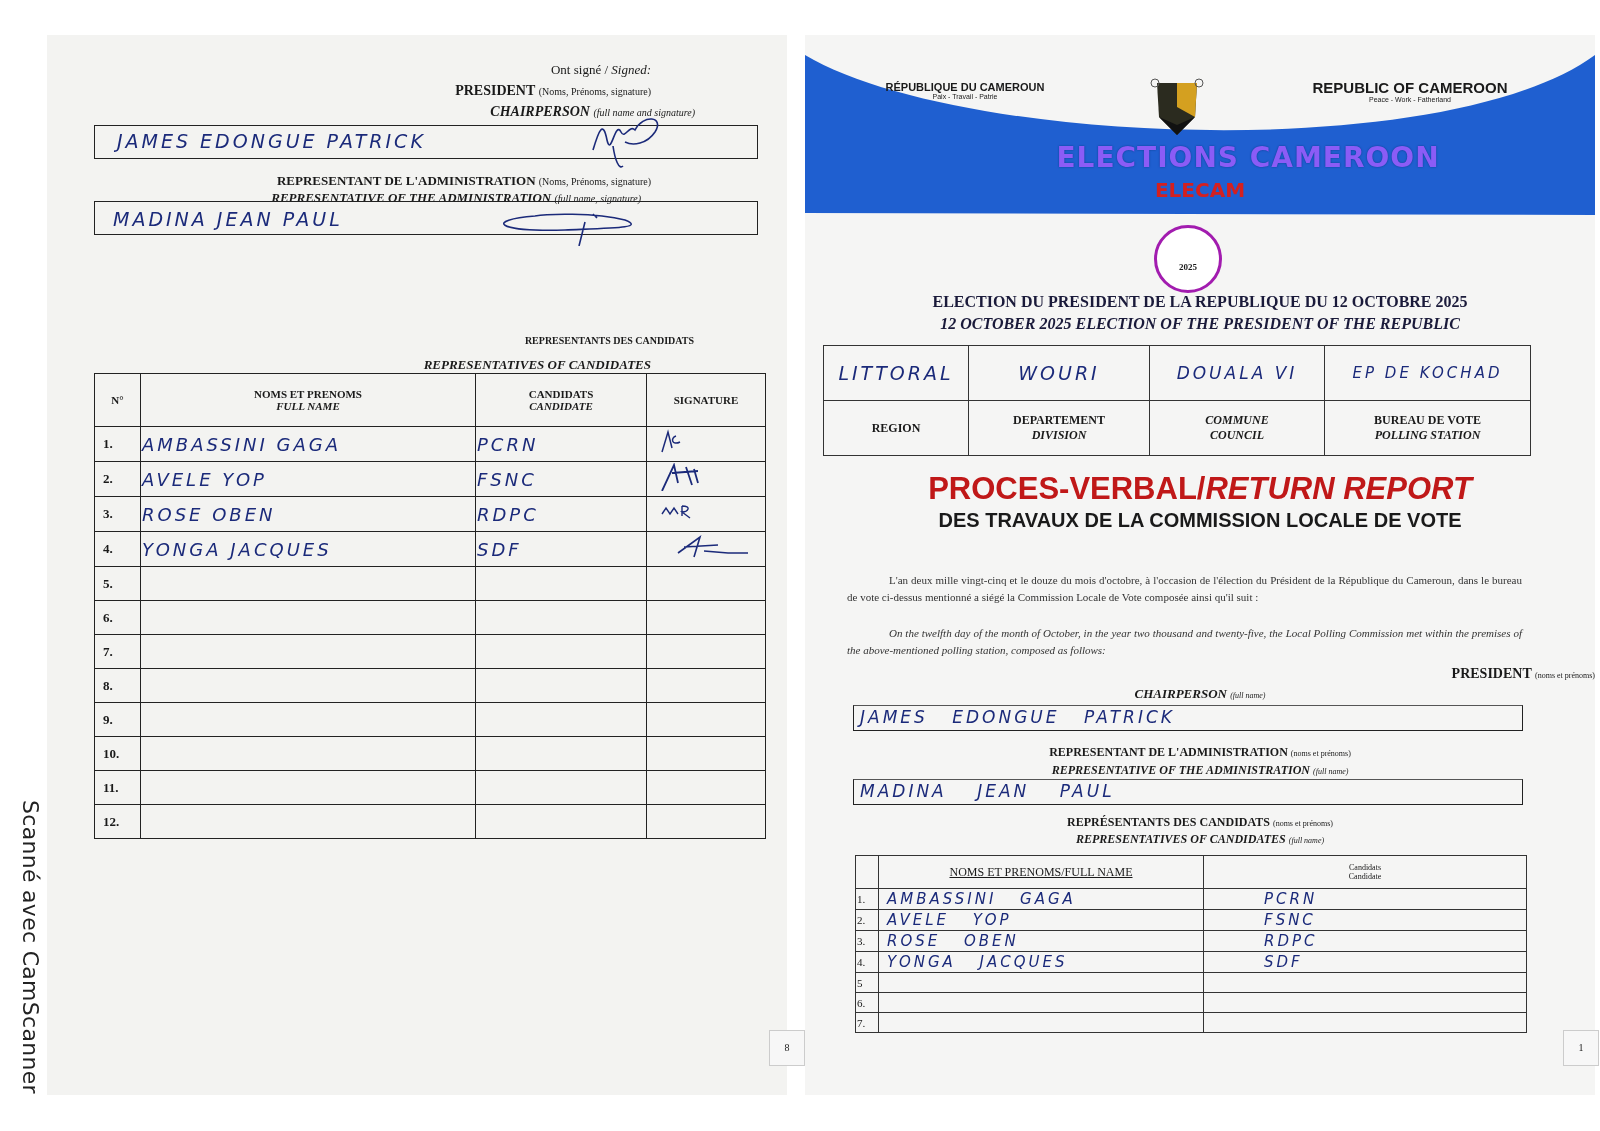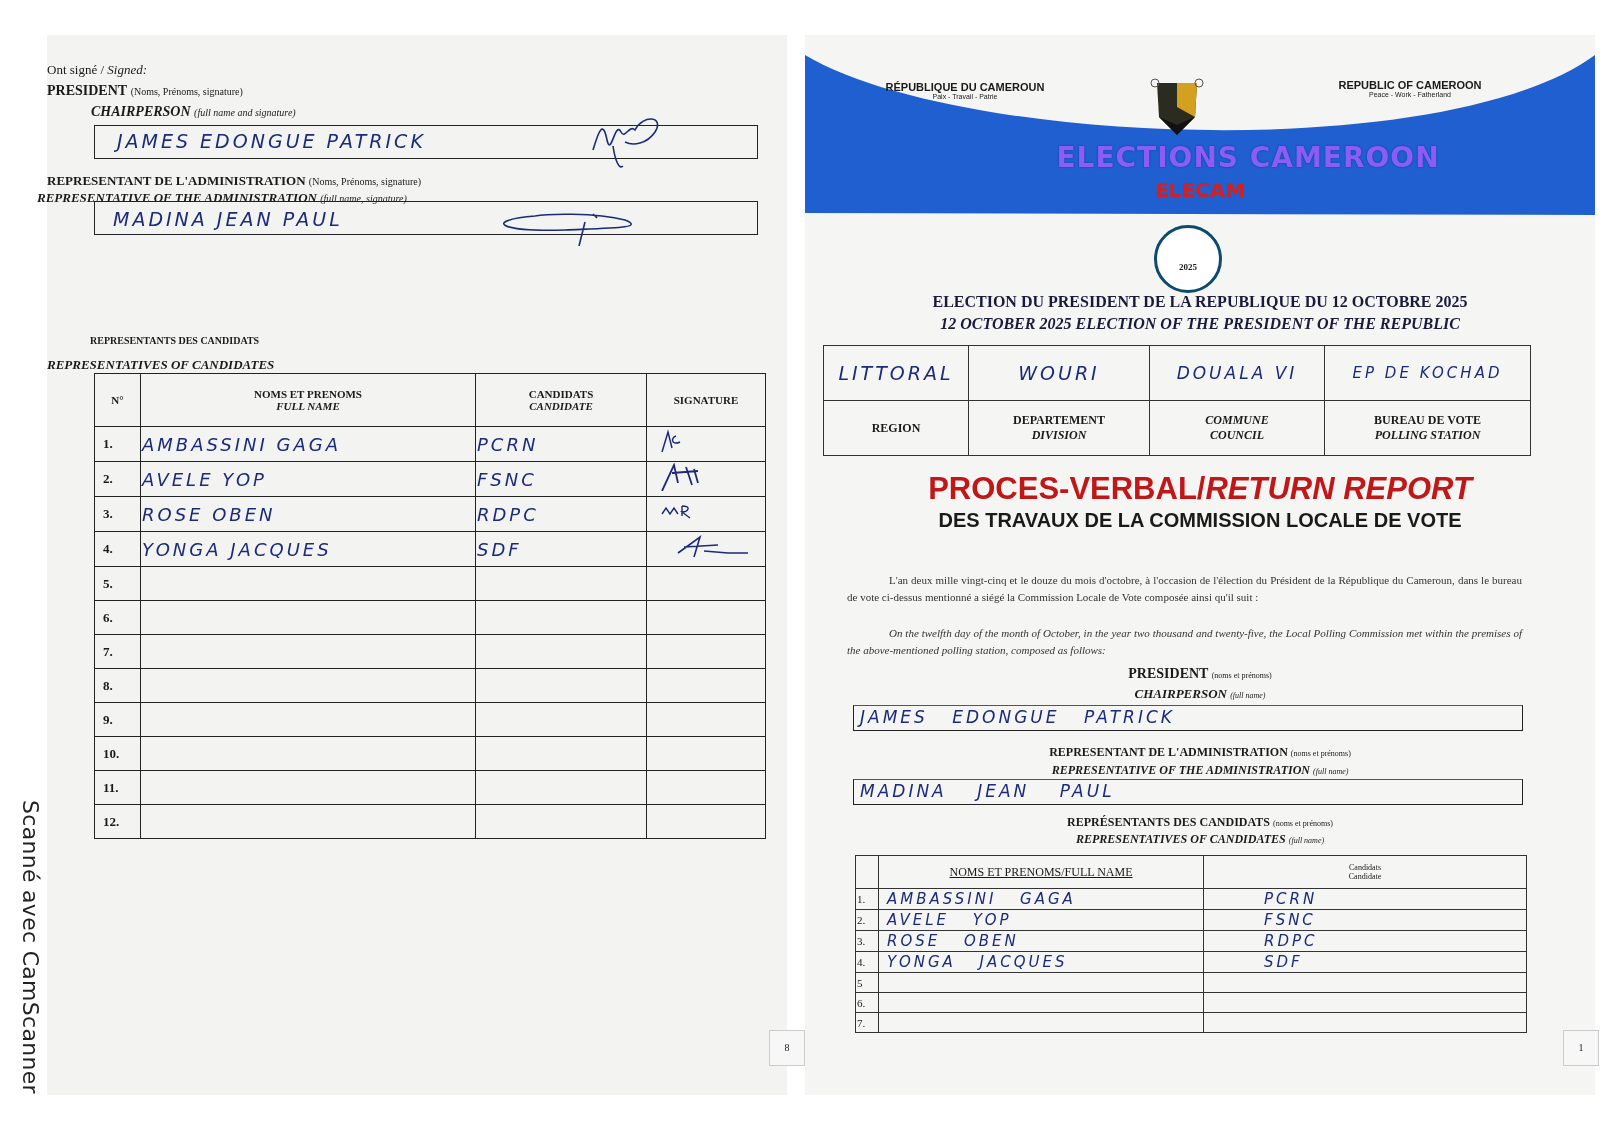--- a/index.html
+++ b/index.html
@@ -1,21 +1,21 @@
 <!DOCTYPE html>
 <html><head>
 <meta charset="utf-8">
 <style>
   html,body{margin:0;padding:0;}
   body{width:1600px;height:1131px;background:#ffffff;position:relative;overflow:hidden;font-family:"Liberation Serif",serif;color:#1a1a1a;}
   .scan-label{position:absolute;left:18px;top:800px;writing-mode:vertical-rl;font-family:"DejaVu Sans",sans-serif;font-size:22px;color:#222;letter-spacing:0.3px;}
   .page{position:absolute;background:#f3f3f1;}
   #left-page{left:47px;top:35px;width:740px;height:1060px;}
   #right-page{left:805px;top:35px;width:790px;height:1060px;background:#f5f5f4;}
-  .lp-head{position:absolute;left:0;width:604px;text-align:left;}
+  .lp-head{position:absolute;left:0;width:604px;text-align:right;}
   .sig-box{position:absolute;border:1.5px solid #222;background:transparent;}
   .hand{font-family:"DejaVu Sans",sans-serif;color:#1b2a7a;font-style:italic;letter-spacing:3px;}
   .sig-scribble{position:absolute;}
   table{border-collapse:collapse;}
   .lt{position:absolute;left:47px;top:338px;width:672px;}
   .lt td,.lt th{border:1.5px solid #222;}
   .lt th{font-size:11px;font-weight:bold;height:50px;}
   .lt th i{font-weight:bold;}
   .lt td{height:31px;font-size:13px;}
   .lt td.num{width:36px;padding-left:8px;font-weight:bold;}
@@ -179,33 +179,33 @@
 
 <div class="page" id="right-page">
   <svg class="banner" viewBox="0 0 790 160" preserveAspectRatio="none">
     <path d="M0 0 C150 90,640 110,790 0 L790 160 L0 158 Z" fill="#1f5fd0"></path>
   </svg>
   <div style="position:absolute;left:60px;top:46px;width:200px;text-align:center;font-family:'Liberation Sans',sans-serif;">
     <div style="font-size:11px;font-weight:bold;">RÉPUBLIQUE DU CAMEROUN</div>
     <div style="font-size:7px;">Paix - Travail - Patrie</div>
   </div>
   <div style="position:absolute;left:505px;top:44px;width:200px;text-align:center;font-family:'Liberation Sans',sans-serif;">
-    <div style="font-size:11px;font-weight:bold;">REPUBLIC OF CAMEROON</div>
+    <div style="font-size:15px;font-weight:bold;">REPUBLIC OF CAMEROON</div>
     <div style="font-size:7px;">Peace - Work - Fatherland</div>
   </div>
   <svg style="position:absolute;left:344px;top:42px;" width="56" height="64">
     <path d="M8 6 L48 6 L46 40 L28 58 L10 40 Z" fill="#2b2b1f"></path>
     <path d="M28 6 L48 6 L46 40 L28 30 Z" fill="#d4a020"></path>
     <path d="M10 40 L28 58 L46 40 L28 48 Z" fill="#111"></path>
     <circle cx="6" cy="6" r="4" fill="none" stroke="#555"></circle>
       <circle cx="50" cy="6" r="4" fill="none" stroke="#555"></circle>
   </svg>
   <div class="rp-title" style="top:106px;font-family:'DejaVu Sans',sans-serif;font-size:28px;color:#8b5cf6;letter-spacing:1px;text-shadow:0 0 2px #0b3a8a;margin-left:48px;">ELECTIONS CAMEROON</div>
   <div class="rp-title" style="top:143px;font-family:'DejaVu Sans',sans-serif;font-size:20px;color:#d42020;">ELECAM</div>
-  <div style="position:absolute;left:349px;top:190px;width:62px;height:62px;border-radius:50%;border:3px solid #0c4a6e;background:#fff;text-align:center;">
+  <div style="position:absolute;left:349px;top:190px;width:62px;height:62px;border-radius:50%;border:3px solid #a21caf;background:#fff;text-align:center;">
     <div style="font-size:9px;font-weight:bold;margin-top:34px;">2025</div>
   </div>
 
   <div class="rp-title" style="top:258px;font-size:16px;color:#1a1a3a;">ELECTION DU PRESIDENT DE LA REPUBLIQUE DU 12 OCTOBRE 2025</div>
   <div class="rp-title" style="top:280px;font-size:16px;font-style:italic;color:#1a1a3a;">12 OCTOBER 2025 ELECTION OF THE PRESIDENT OF THE REPUBLIC</div>
 
   <table class="loc-table">
     <tbody>
         <tr>
       <td class="hand" style="font-size:19px;">LITTORAL</td>
@@ -228,21 +228,21 @@
     </table>
 
   <div class="rp-title" style="top:436px;font-family:'Liberation Sans',sans-serif;font-size:31px;color:#c01818;">
     <span>PROCES-VERBAL/</span><i>RETURN REPORT</i>
   </div>
   <div class="rp-title" style="top:474px;font-family:'Liberation Sans',sans-serif;font-size:20px;">DES TRAVAUX DE LA COMMISSION LOCALE DE VOTE</div>
 
   <div class="para" style="top:537px;text-indent:42px;">L'an deux mille vingt-cinq et le douze du mois d'octobre, à l'occasion de l'élection du Président de la République du Cameroun, dans le bureau de vote ci-dessus mentionné a siégé la Commission Locale de Vote composée ainsi qu'il suit :</div>
   <div class="para" style="top:590px;text-indent:42px;font-style:italic;">On the twelfth day of the month of October, in the year two thousand and twenty-five, the Local Polling Commission met within the premises of the above-mentioned polling station, composed as follows:</div>
 
-  <div class="rp-title" style="top:631px;font-size:14px;">
+  <div class="rp-title" style="top:631px;font-size:14px;text-align:right;">
     <span>PRESIDENT</span>
     <span style="font-size:8px;font-weight:normal;">(noms et prénoms)</span>
   </div>
   <div class="rp-title" style="top:651px;font-size:13px;font-style:italic;">
     <span>CHAIRPERSON</span>
     <span style="font-size:8px;font-weight:normal;">(full name)</span>
   </div>
   <div class="name-bar" style="top:670px;">
     <span class="hand" style="position:absolute;left:6px;top:1px;font-size:17px;word-spacing:16px;">JAMES EDONGUE PATRICK</span>
   </div>

